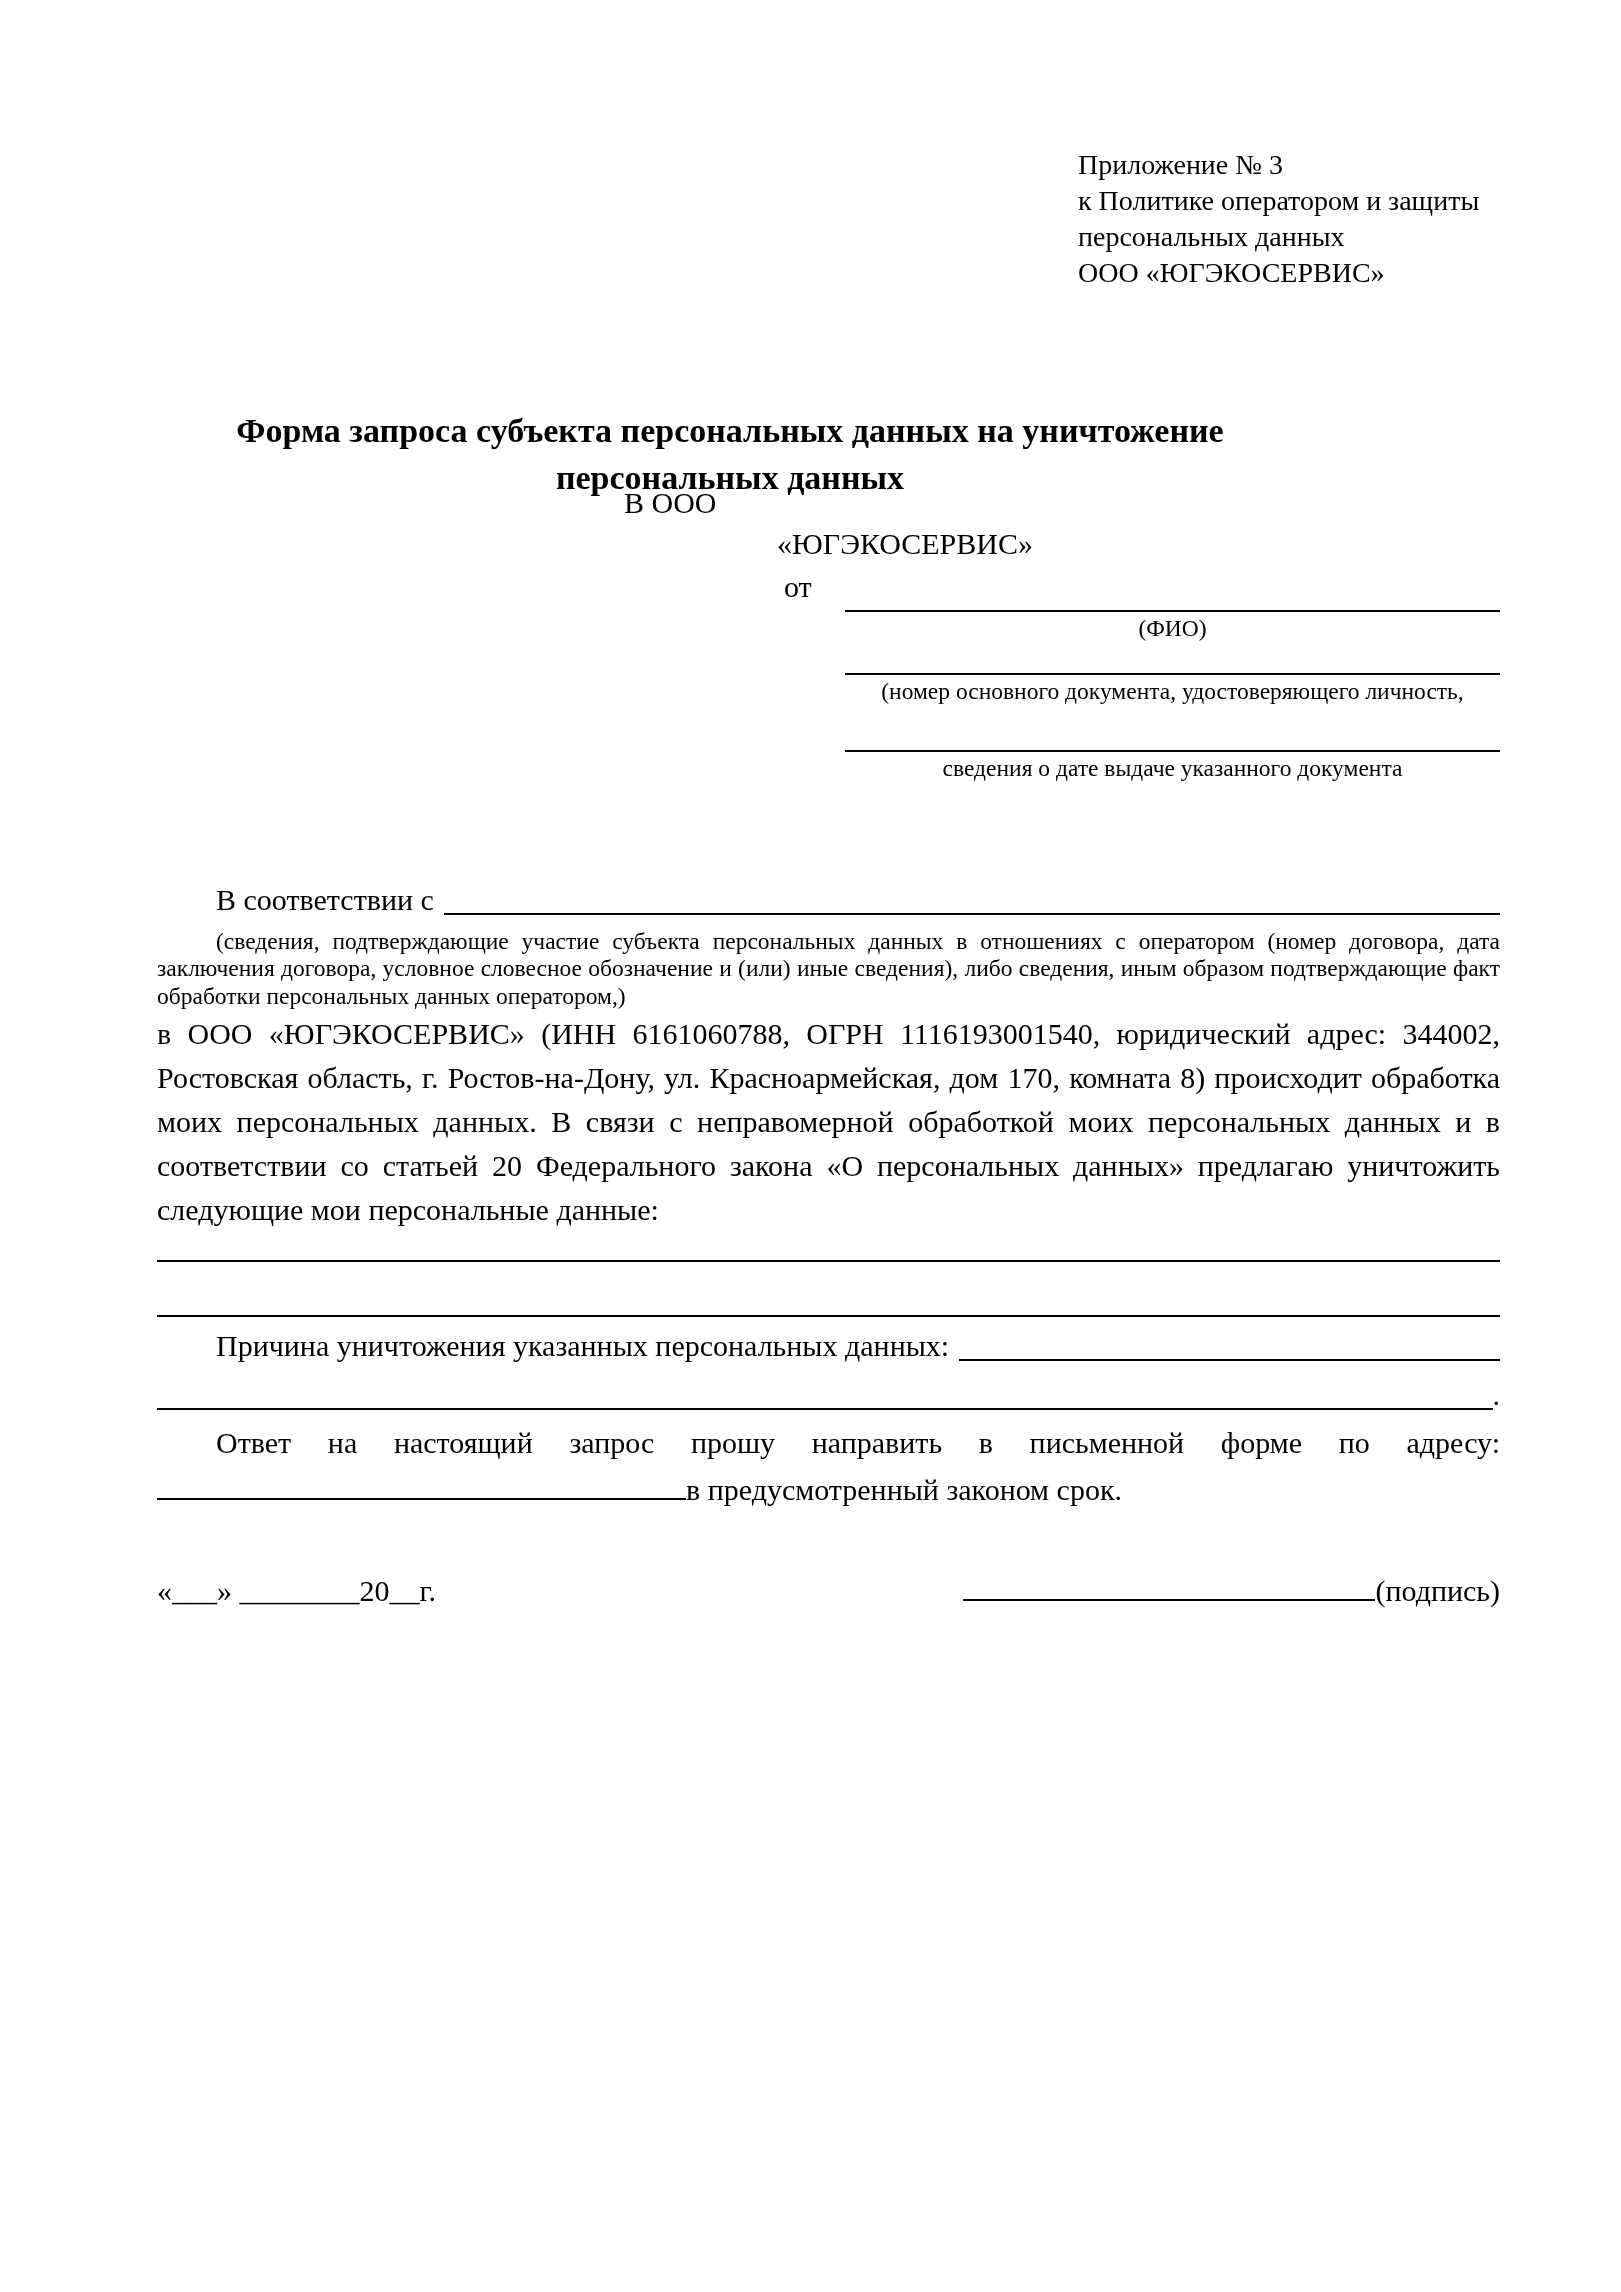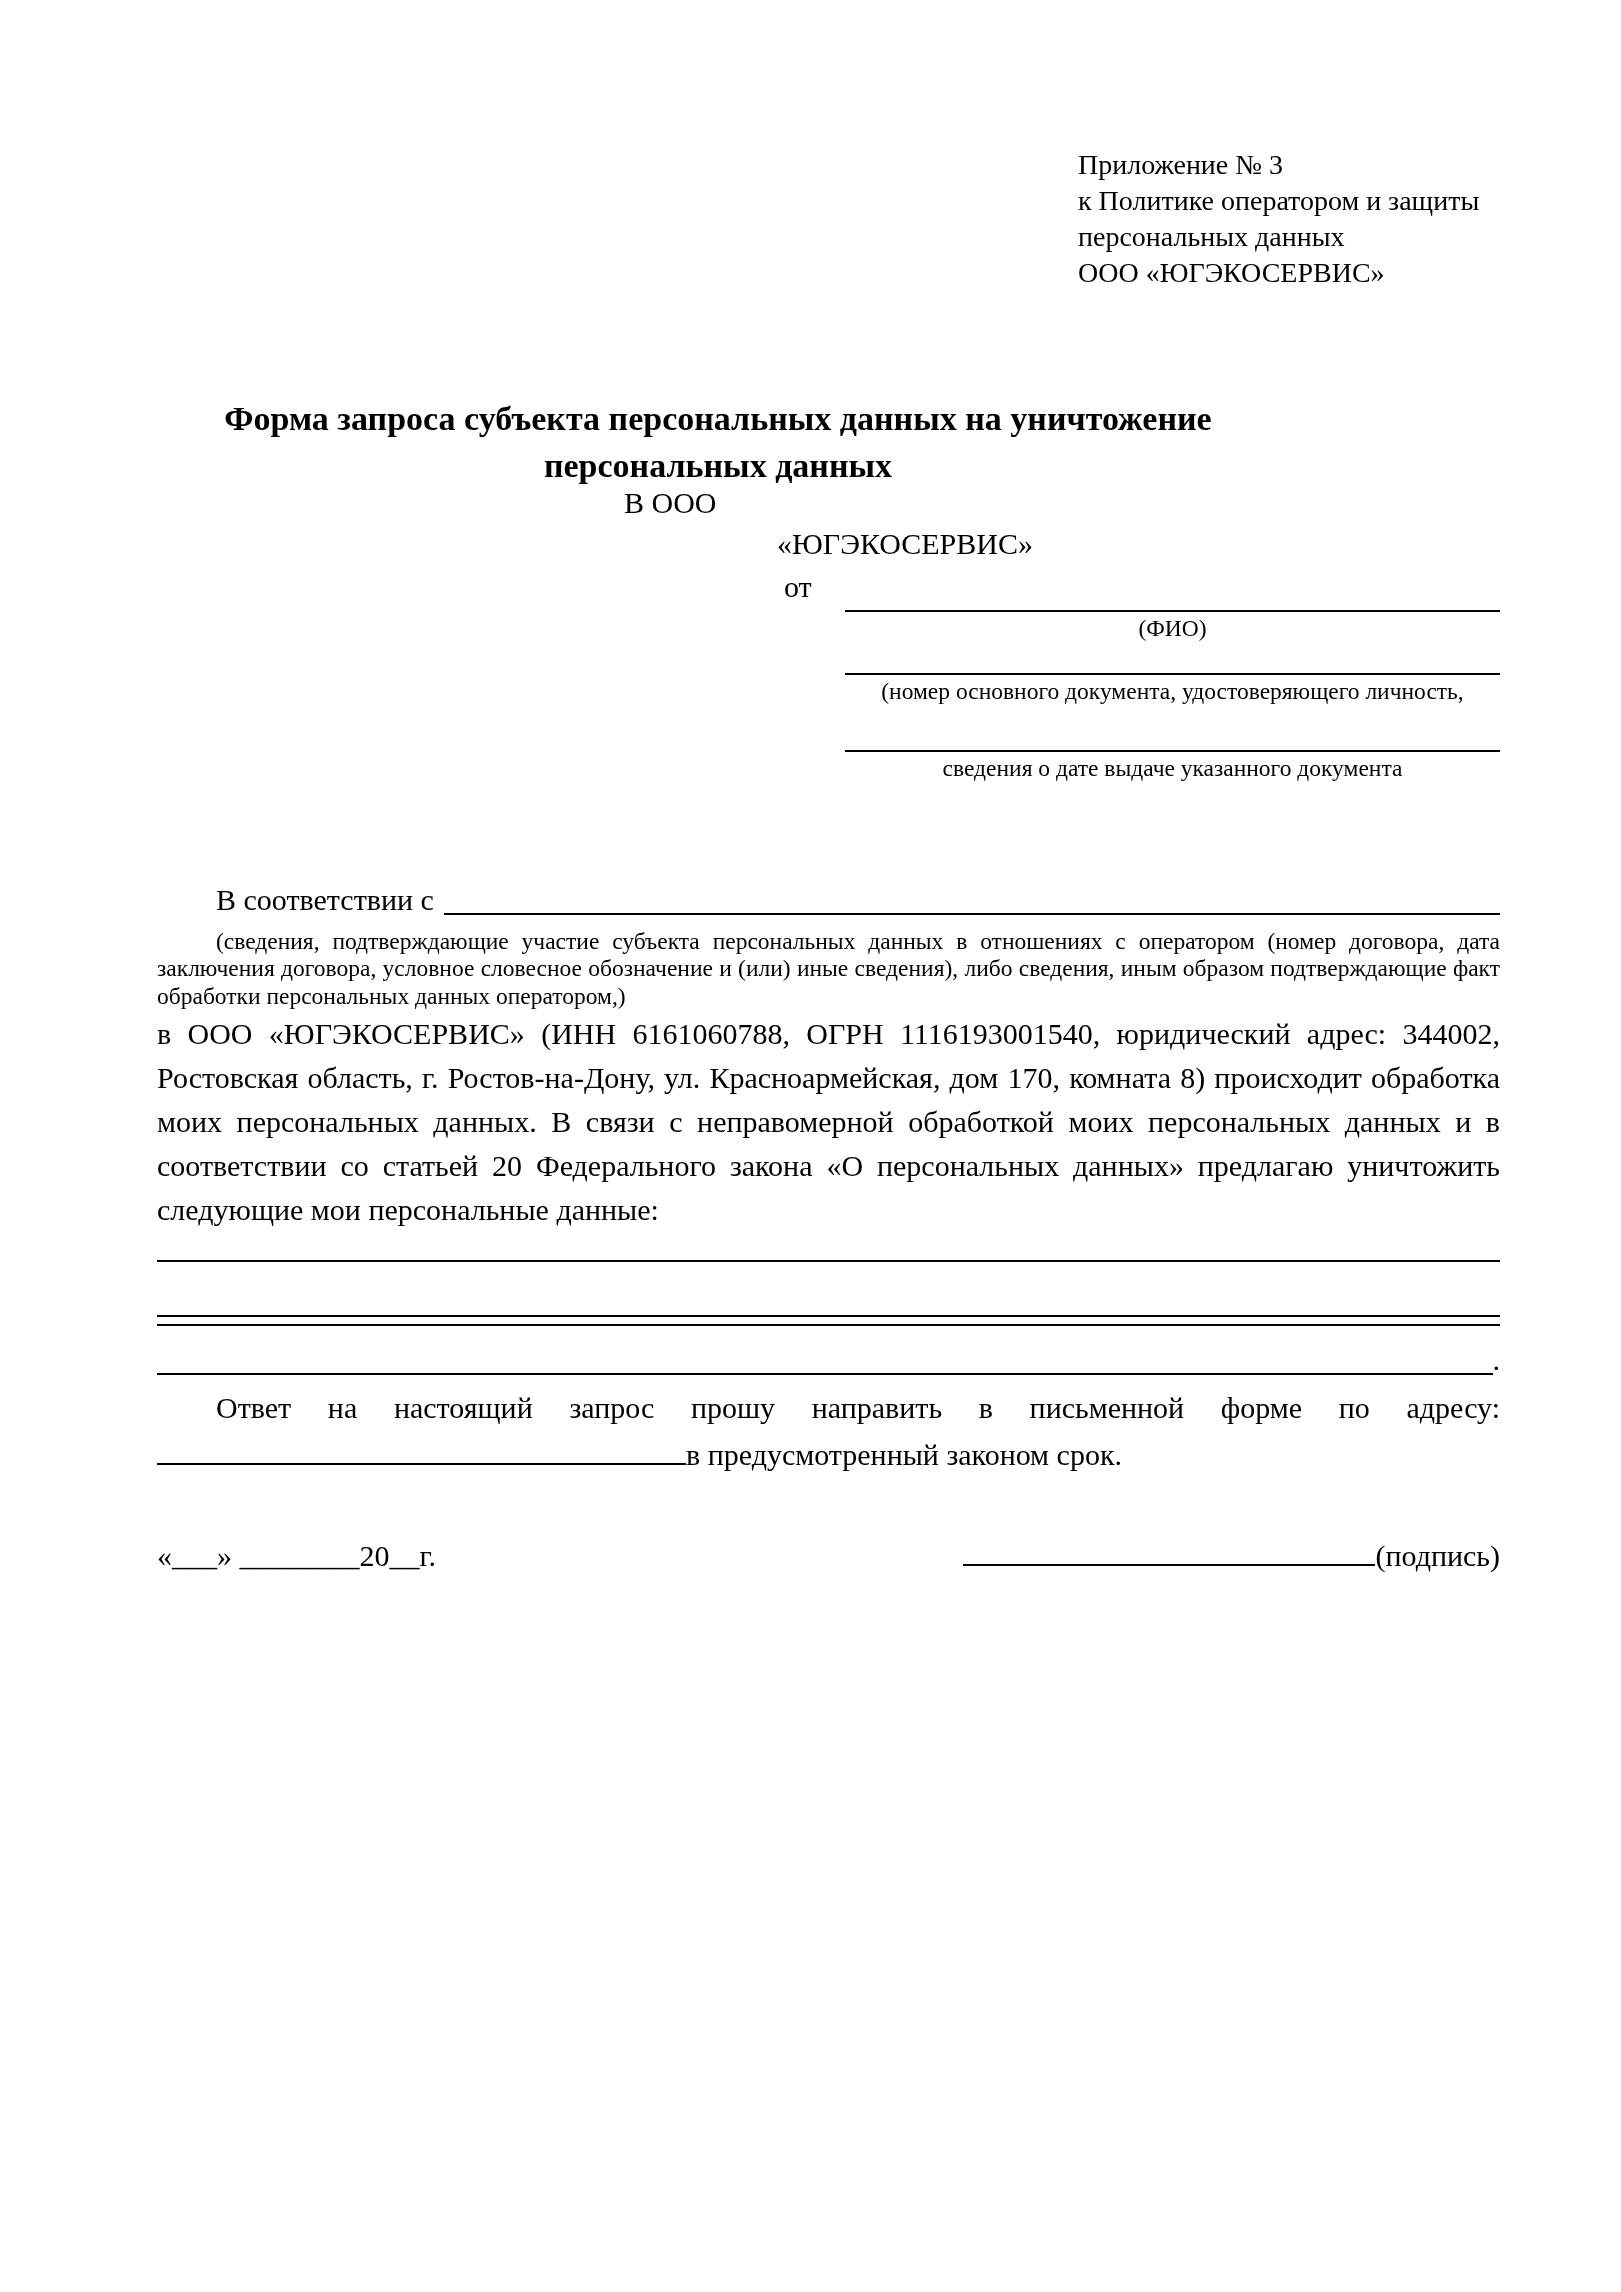--- a/index.html
+++ b/index.html
@@ -28,21 +28,21 @@
   
   .doc-title {
     position: absolute;
     left: 0;
     top: 395px;
     width: 1436px;
     text-align: center;
     font-weight: bold;
     font-size: 34px;
     line-height: 47px;
-    margin: 0;
+    margin: 12px;
   }
   
   .addr-line { position: absolute; font-size: 30px; line-height: 37px; white-space: nowrap; }
   .addr-to     { left: 624px; top: 484px; }
   .addr-org    { left: 777px; top: 525px; }
   .addr-from   { left: 784px; top: 568px; }
   .afield {
     position: absolute;
     left: 845px;
     width: 655px;
@@ -175,20 +175,21 @@
     </div>
 
     <p class="note-para">(сведения, подтверждающие участие субъекта персональных данных в отношениях с оператором (номер договора, дата заключения договора, условное словесное обозначение и (или) иные сведения), либо сведения, иным образом подтверждающие факт обработки персональных данных оператором,)</p>
 
     <p class="main-para">в ООО «ЮГЭКОСЕРВИС» (ИНН 6161060788, ОГРН 1116193001540, юридический адрес: 344002, Ростовская область, г. Ростов-на-Дону, ул. Красноармейская, дом 170, комната 8) происходит обработка моих персональных данных. В связи с неправомерной обработкой моих персональных данных и в соответствии со статьей 20 Федерального закона «О персональных данных» предлагаю уничтожить следующие мои персональные данные:</p>
 
     <div class="blank-rule b1"></div>
     <div class="blank-rule b2"></div>
 
     <div class="fill-row reason-row">
+      <span class="lead indent">Причина уничтожения указанных персональных данных:</span>
       <span class="grow-rule thin"></span>
     </div>
 
     <div class="fill-row period-row">
       <span class="grow-rule thin"></span>
       <span class="tail">.</span>
     </div>
 
     <div class="response-line1">Ответ на настоящий запрос прошу направить в письменной форме по адресу:</div>
 

